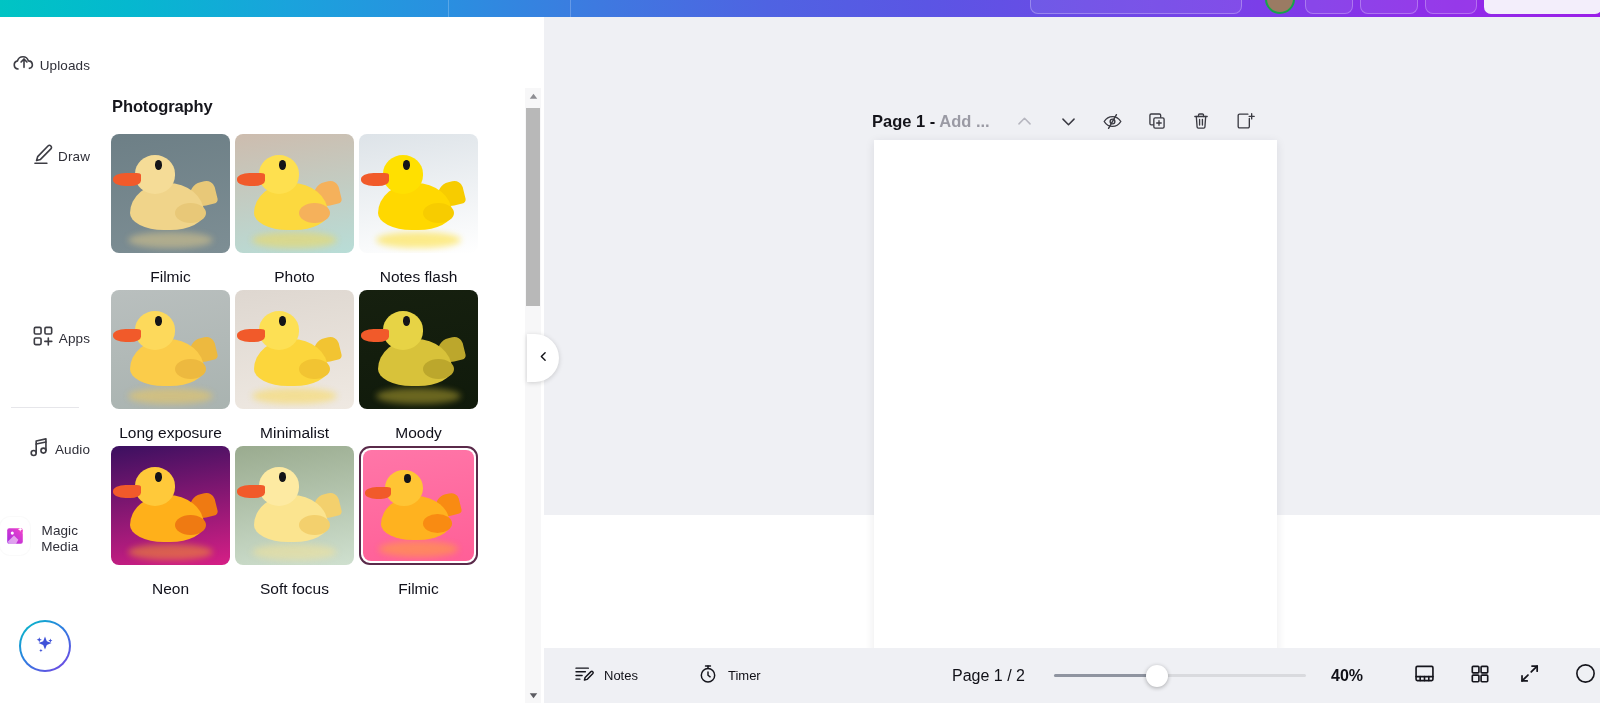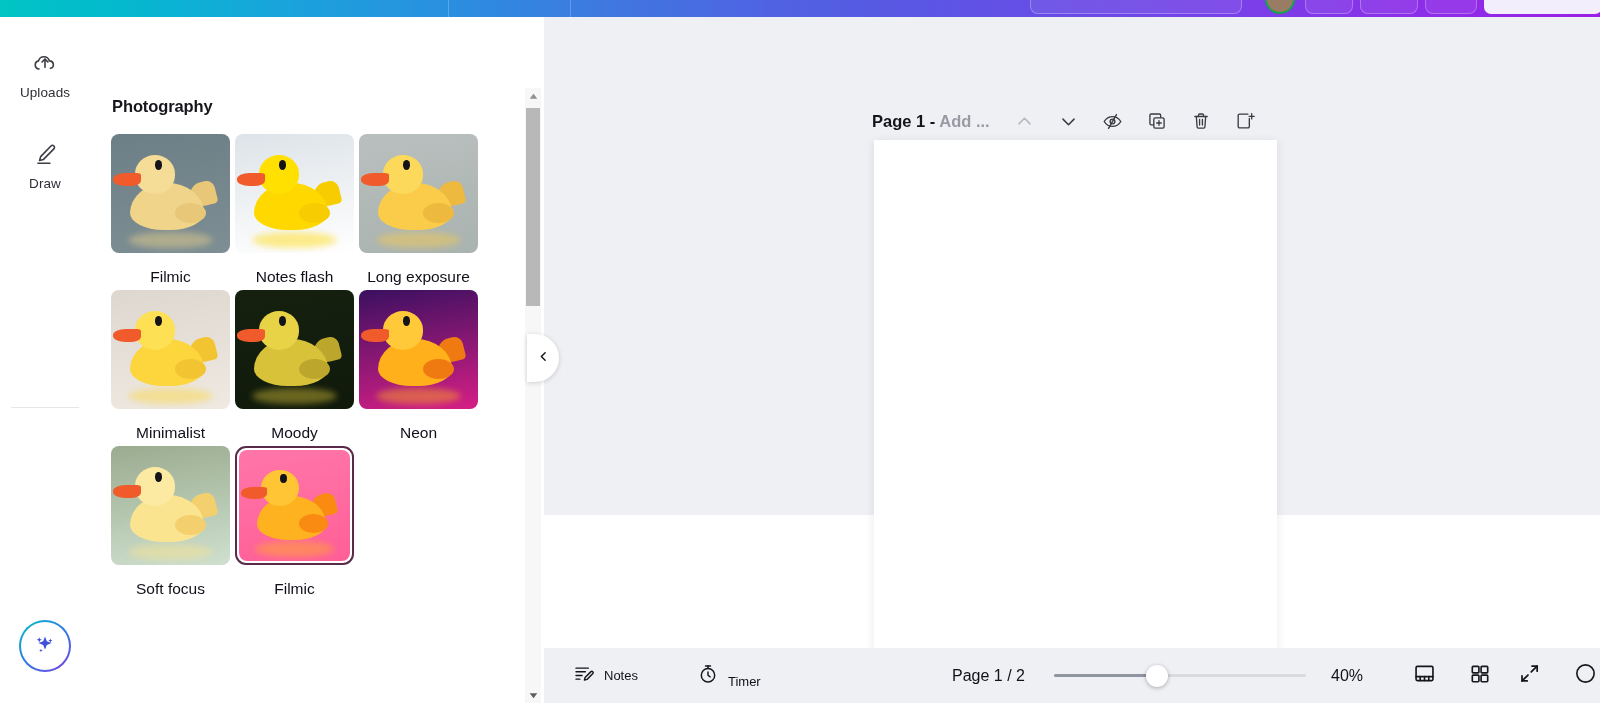--- a/index.html
+++ b/index.html
@@ -44,21 +44,21 @@
   }
 
   
   #rail {
     position: absolute; left: 0; top: 17px; width: 90px; height: 686px;
     background: #ffffff;
     z-index: 20;
   }
   .rail-item {
     position: absolute; left: 0; width: 90px;
-    display: flex; flex-direction: column; align-items: center;
+    display: flex; flex-direction: row; align-items: center;
     cursor: pointer;
     user-select: none;
     justify-content: flex-end;
   }
   .rail-icon {
     width: 32px; height: 32px;
     display: flex; align-items: center; justify-content: center;
     color: #3d3d44;
   }
   .rail-label {
@@ -287,21 +287,21 @@
     background: #8f94a0; border-radius: 2px;
   }
   .zs-knob {
     position: absolute; left: 92px;
     width: 22px; height: 22px; border-radius: 50%;
     background: #ffffff;
     box-shadow: 0 1px 4px rgba(0,0,0,0.30);
   }
   #zoom-value {
     position: absolute; left: 787px;
-    font-size: 16px; font-weight: normal; color: #111118; text-align: right;
+    font-size: 16px; font-weight: bold; color: #111118; text-align: right;
   }
   .bb-icon {
     position: absolute;
     width: 38px; height: 38px;
     display: flex; align-items: center; justify-content: center;
     color: #15151c; cursor: pointer;
   }
 </style>
 </head>
 <body>
@@ -334,24 +334,64 @@
     <span class="rail-icon">
       <svg width="26" height="26" viewBox="0 0 24 24" fill="none" stroke="currentColor" stroke-width="1.5" stroke-linecap="round" stroke-linejoin="round">
         <path d="M17.5 4.6a1.9 1.9 0 0 1 2.7 2.7L10.6 17 7 18l1-3.6Z"></path>
         <path d="M5.5 20.5h11"></path>
       </svg>
     </span>
     <span class="rail-label">Draw</span>
   </div>
 
 
+  <div class="rail-item" style="top:303px;">
+    <span class="rail-icon">
+      <svg width="26" height="26" viewBox="0 0 24 24" fill="none" stroke="currentColor" stroke-width="1.5" stroke-linecap="round" stroke-linejoin="round">
+        <rect x="4" y="4" width="6.2" height="6.2" rx="1.2"></rect>
+        <rect x="13.8" y="4" width="6.2" height="6.2" rx="1.2"></rect>
+        <rect x="4" y="13.8" width="6.2" height="6.2" rx="1.2"></rect>
+        <path d="M16.9 13.8v6.4M13.7 17h6.4"></path>
+      </svg>
+    </span>
+    <span class="rail-label">Apps</span>
+  </div>
 
   <div class="rail-divider" style="top:390px;"></div>
 
-
+  <div class="rail-item" style="top:414px;">
+    <span class="rail-icon">
+      <svg width="26" height="26" viewBox="0 0 24 24" fill="none" stroke="currentColor" stroke-width="1.5" stroke-linecap="round" stroke-linejoin="round">
+        <path d="M9.4 17.2V6.4l9-1.9v10.7"></path>
+        <circle cx="7.1" cy="17.5" r="2.3"></circle>
+        <circle cx="16.1" cy="15.3" r="2.3"></circle>
+        <path d="M9.4 9.3l9-1.9"></path>
+      </svg>
+    </span>
+    <span class="rail-label">Audio</span>
+  </div>
+
+  <div class="rail-item" style="top:500px;">
+    <span class="rail-icon mm-tile">
+      <svg width="24" height="24" viewBox="0 0 24 24" fill="none">
+        <defs>
+          <linearGradient id="mmg" x1="0" y1="1" x2="1" y2="0">
+            <stop offset="0" stop-color="#a428e0"></stop>
+            <stop offset="1" stop-color="#f545c8"></stop>
+          </linearGradient>
+        </defs>
+        <path d="M4.2 6.2A2 2 0 0 1 6.2 4.2h11.6a2 2 0 0 1 2 2v11.6a2 2 0 0 1-2 2H6.2a2 2 0 0 1-2-2Z" fill="url(#mmg)"></path>
+        <circle cx="9.3" cy="9.1" r="1.55" fill="#ffffff"></circle>
+        <path d="M4.6 17.8 11 11.4l4.3 4.3-2.2 4.1H6.2Z" fill="#ffffff" opacity="0.55"></path>
+        <path d="M17.2 3.1l.65 1.7 1.7.65-1.7.65-.65 1.7-.65-1.7-1.7-.65 1.7-.65Z" fill="#ffffff"></path>
+        <path d="M20.6 7.6l.4 1 1 .4-1 .4-.4 1-.4-1-1-.4 1-.4Z" fill="#ffffff"></path>
+      </svg>
+    </span>
+    <span class="rail-label">Magic Media</span>
+  </div>
 
   <div id="ai-button">
     <span>
       <svg width="28" height="28" viewBox="0 0 24 24" fill="#3f51d8">
         <path d="M12 5.6l1.55 4.05L17.6 11.2l-4.05 1.55L12 16.8l-1.55-4.05L6.4 11.2l4.05-1.55Z"></path>
         <path d="M7.1 6.2l.62 1.6 1.6.62-1.6.62-.62 1.6-.62-1.6-1.6-.62 1.6-.62Z"></path>
         <path d="M16.6 7.3l.5 1.3 1.3.5-1.3.5-.5 1.3-.5-1.3-1.3-.5 1.3-.5Z"></path>
         <path d="M8.5 16.0l.42 1.1 1.1.42-1.1.42-.42 1.1-.42-1.1-1.1-.42 1.1-.42Z"></path>
       </svg>
     </span>
@@ -374,20 +414,36 @@
               <div class="d-head" style="background:#f5dc97"></div>
               <div class="d-beak"></div>
               <div class="d-eye"></div>
             </div>
           </div>
         </div>
         <div class="style-label">Filmic</div>
       </div>
       <div class="style-cell">
         <div class="thumb-wrap">
+          <div class="thumb" style="background: linear-gradient(170deg, rgb(205, 188, 174) 0%, rgb(184, 221, 215) 100%);">
+            <div class="duck">
+              <div class="d-refl" style="background:#fcd93f"></div>
+              <div class="d-tail" style="background:#f5b15b"></div>
+              <div class="d-body" style="background:#fcd93f"></div>
+              <div class="d-wing" style="background:#f5b15b"></div>
+              <div class="d-head" style="background:#fee04f"></div>
+              <div class="d-beak"></div>
+              <div class="d-eye"></div>
+            </div>
+          </div>
+        </div>
+        <div class="style-label">Photo</div>
+      </div>
+      <div class="style-cell">
+        <div class="thumb-wrap">
           <div class="thumb" style="background: linear-gradient(170deg, rgb(221, 227, 232) 0%, rgb(255, 255, 255) 100%);">
             <div class="duck">
               <div class="d-refl" style="background:#ffd800"></div>
               <div class="d-tail" style="background:#f7cc00"></div>
               <div class="d-body" style="background:#ffd800"></div>
               <div class="d-wing" style="background:#f7cc00"></div>
               <div class="d-head" style="background:#ffe000"></div>
               <div class="d-beak"></div>
               <div class="d-eye"></div>
             </div>
@@ -571,21 +627,21 @@
   <div class="bb-btn" style="margin-left:19px;">
     <span>
       <svg width="22" height="22" viewBox="0 0 24 24" fill="none" stroke="currentColor" stroke-width="1.6" stroke-linecap="round" stroke-linejoin="round">
         <path d="M3.3 5.6h13.4M3.3 9.6h10.2M3.3 13.6h6.6M3.3 17.6h4.2"></path>
         <path d="M19.6 9.4a1.5 1.5 0 0 1 2.1 2.1l-6.4 6.4-2.8.7.7-2.8Z"></path>
       </svg>
     </span>
     <span class="bb-label">Notes</span>
   </div>
 
-  <div class="bb-btn" style="margin-left:39px;align-items:flex-end;">
+  <div class="bb-btn" style="margin-left:39px;">
     <span>
       <svg width="22" height="22" viewBox="0 0 24 24" fill="none" stroke="currentColor" stroke-width="1.6" stroke-linecap="round" stroke-linejoin="round">
         <circle cx="12" cy="13.4" r="7.3"></circle>
         <path d="M12 9.8v3.6l2.3 1.7"></path>
         <path d="M9.3 3.2h5.4"></path>
         <path d="M12 3.2v2.9"></path>
       </svg>
     </span>
     <span class="bb-label">Timer</span>
   </div>

